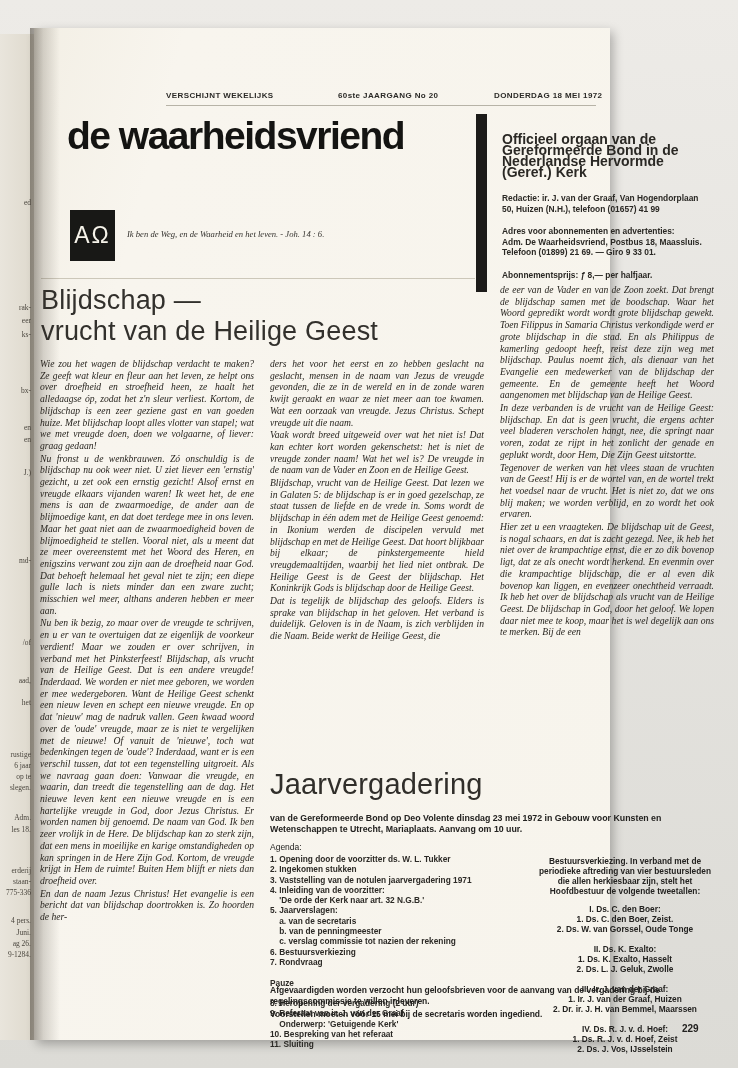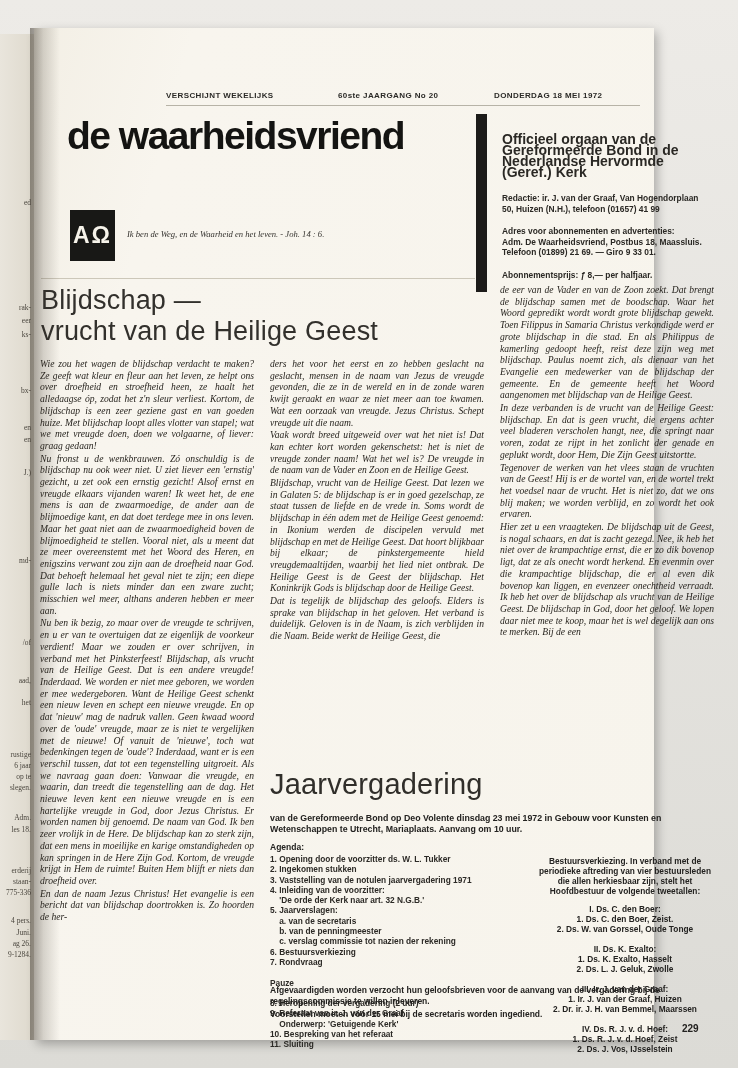--- a/index.html
+++ b/index.html
@@ -10,21 +10,21 @@
   }
   .prev-page{
     position:absolute;left:0;top:34px;width:34px;height:1006px;
     background:linear-gradient(to right,#e9e5dc,#ded9cd);
   }
   .frag{
     position:absolute;right:3px;white-space:nowrap;
     font-size:7.5px;color:#4a463e;font-family:"Liberation Serif",serif;
   }
   .page{
-    position:absolute;left:34px;top:28px;width:620px;height:1012px;
+    position:absolute;left:34px;top:28px;width:576px;height:1012px;
     background:linear-gradient(105deg,#f3efe5 0%,#f8f5ee 18%,#f7f4ec 100%);
     box-shadow:3px 4px 10px rgba(0,0,0,.28);
   }
   .gutter-shadow{
     position:absolute;left:30px;top:28px;width:30px;height:1012px;z-index:5;
     background:linear-gradient(to right,rgba(55,48,38,.5),rgba(55,48,38,.18) 45%,rgba(0,0,0,0));
     pointer-events:none;
   }
   .h-label{position:absolute;font-size:8px;font-weight:bold;letter-spacing:.4px;color:#2b2a27;}
   .h-left{left:132px;top:63px;}
@@ -36,21 +36,21 @@
     font-size:39px;font-weight:bold;letter-spacing:-1.5px;color:#141412;
   }
   .vbar{position:absolute;left:442px;top:86px;width:11px;height:178px;background:#1c1b19;}
   .info{position:absolute;left:468px;top:106px;width:205px;color:#2a2824;}
   .info p{margin:0 0 12px 0;font-size:8.4px;font-weight:bold;line-height:10.6px;}
   .info .organ{font-size:14px;line-height:11px;margin-bottom:15px;}
   .info .adres-label{margin-bottom:0;}
   .logo-box{
     position:absolute;left:36px;top:182px;width:45px;height:51px;background:#181816;
     color:#f6f3ea;display:flex;align-items:center;justify-content:center;
-    font-size:23px;letter-spacing:2px;font-weight:bold;
+    font-size:23px;letter-spacing:2px;font-weight:normal;
   }
   .motto{
     position:absolute;left:93px;top:201px;width:260px;margin:0;
     font-family:"Liberation Serif",serif;font-style:italic;font-size:8.6px;color:#33312d;
   }
   .headline-rule{position:absolute;left:7px;top:250px;width:434px;height:1px;background:#ccc7b9;}
   .headline{
     position:absolute;left:7px;top:257px;margin:0;
     font-size:27px;font-weight:400;line-height:31px;color:#32302c;letter-spacing:.2px;
   }
@@ -64,21 +64,21 @@
   .col2{left:236px;top:330px;height:382px;}
   .col3{left:466px;top:256px;height:478px;}
   .meeting-title{
     position:absolute;left:236px;top:740px;margin:0;
     font-size:29px;font-weight:400;color:#302e2a;letter-spacing:.2px;
   }
   .meeting-intro{
     position:absolute;left:236px;top:785px;width:444px;margin:0;
     font-size:8.8px;font-weight:bold;line-height:10.6px;color:#232220;
   }
-  .agenda-label{position:absolute;left:236px;top:814px;margin:0;font-size:8.5px;font-weight:bold;color:#232220;}
+  .agenda-label{position:absolute;left:236px;top:814px;margin:0;font-size:8.5px;font-weight:normal;color:#232220;}
   .agenda{position:absolute;left:236px;top:826px;width:252px;}
   .agenda-item{min-height:10.3px;font-size:8.3px;line-height:10.3px;font-weight:bold;color:#2c2a26;white-space:pre-wrap;}
   .verkiezing{position:absolute;left:502px;top:828px;width:178px;color:#232220;text-align:center;}
   .vk-intro{margin:0 0 8px 0;font-size:8.3px;line-height:10px;font-weight:bold;}
   .vk-line{min-height:10px;font-size:8.3px;line-height:10px;font-weight:bold;white-space:pre-wrap;}
   .meeting-footer{position:absolute;left:236px;top:957px;width:444px;margin:0;font-size:8.5px;font-weight:bold;line-height:10.5px;color:#232220;}
   .meeting-footer2{position:absolute;left:236px;top:981px;width:444px;margin:0;font-size:8.5px;font-weight:bold;color:#232220;}
   .page-number{position:absolute;left:648px;top:995px;font-size:10px;font-weight:bold;color:#232220;}
 </style>
 </head>

